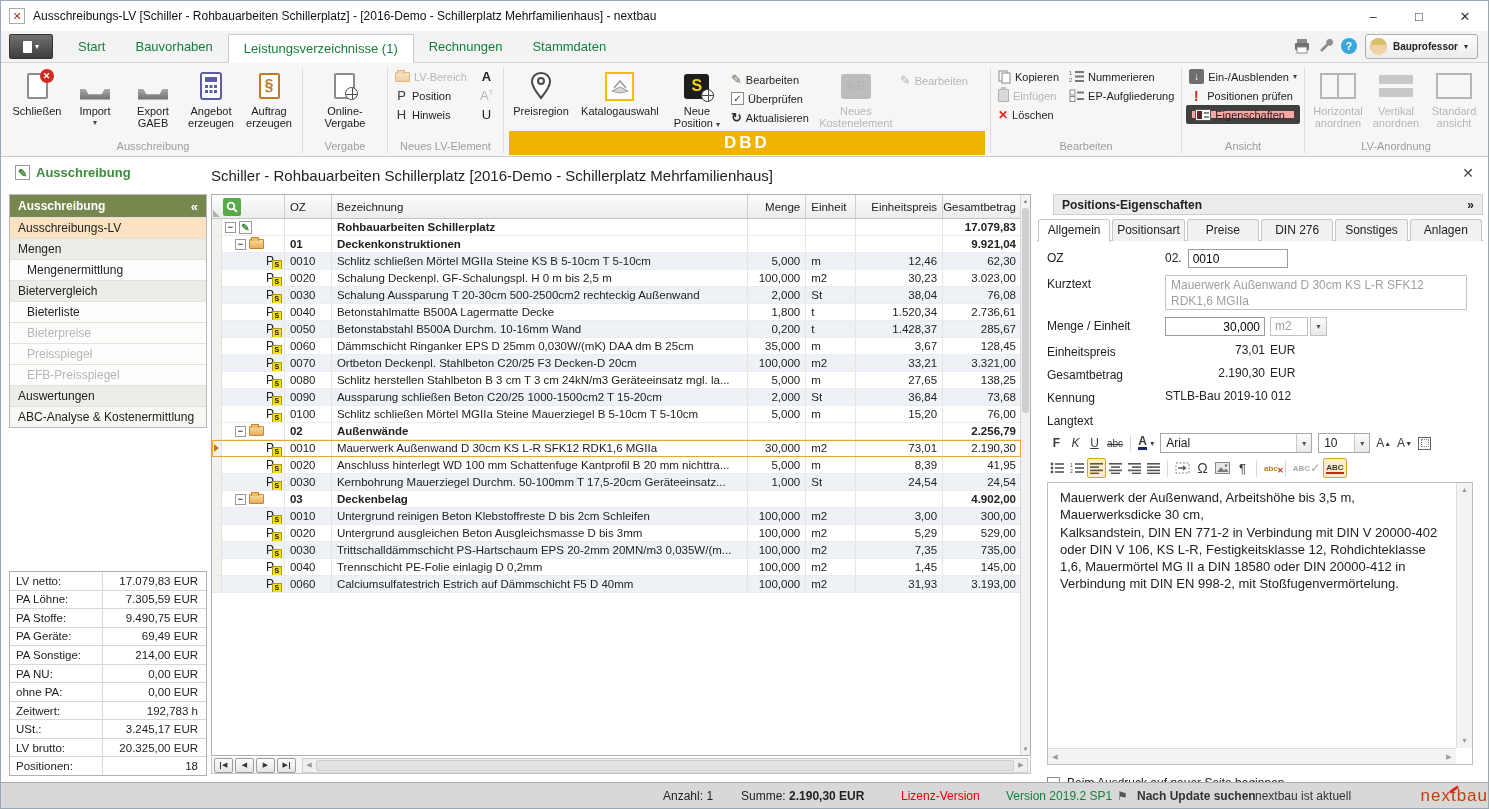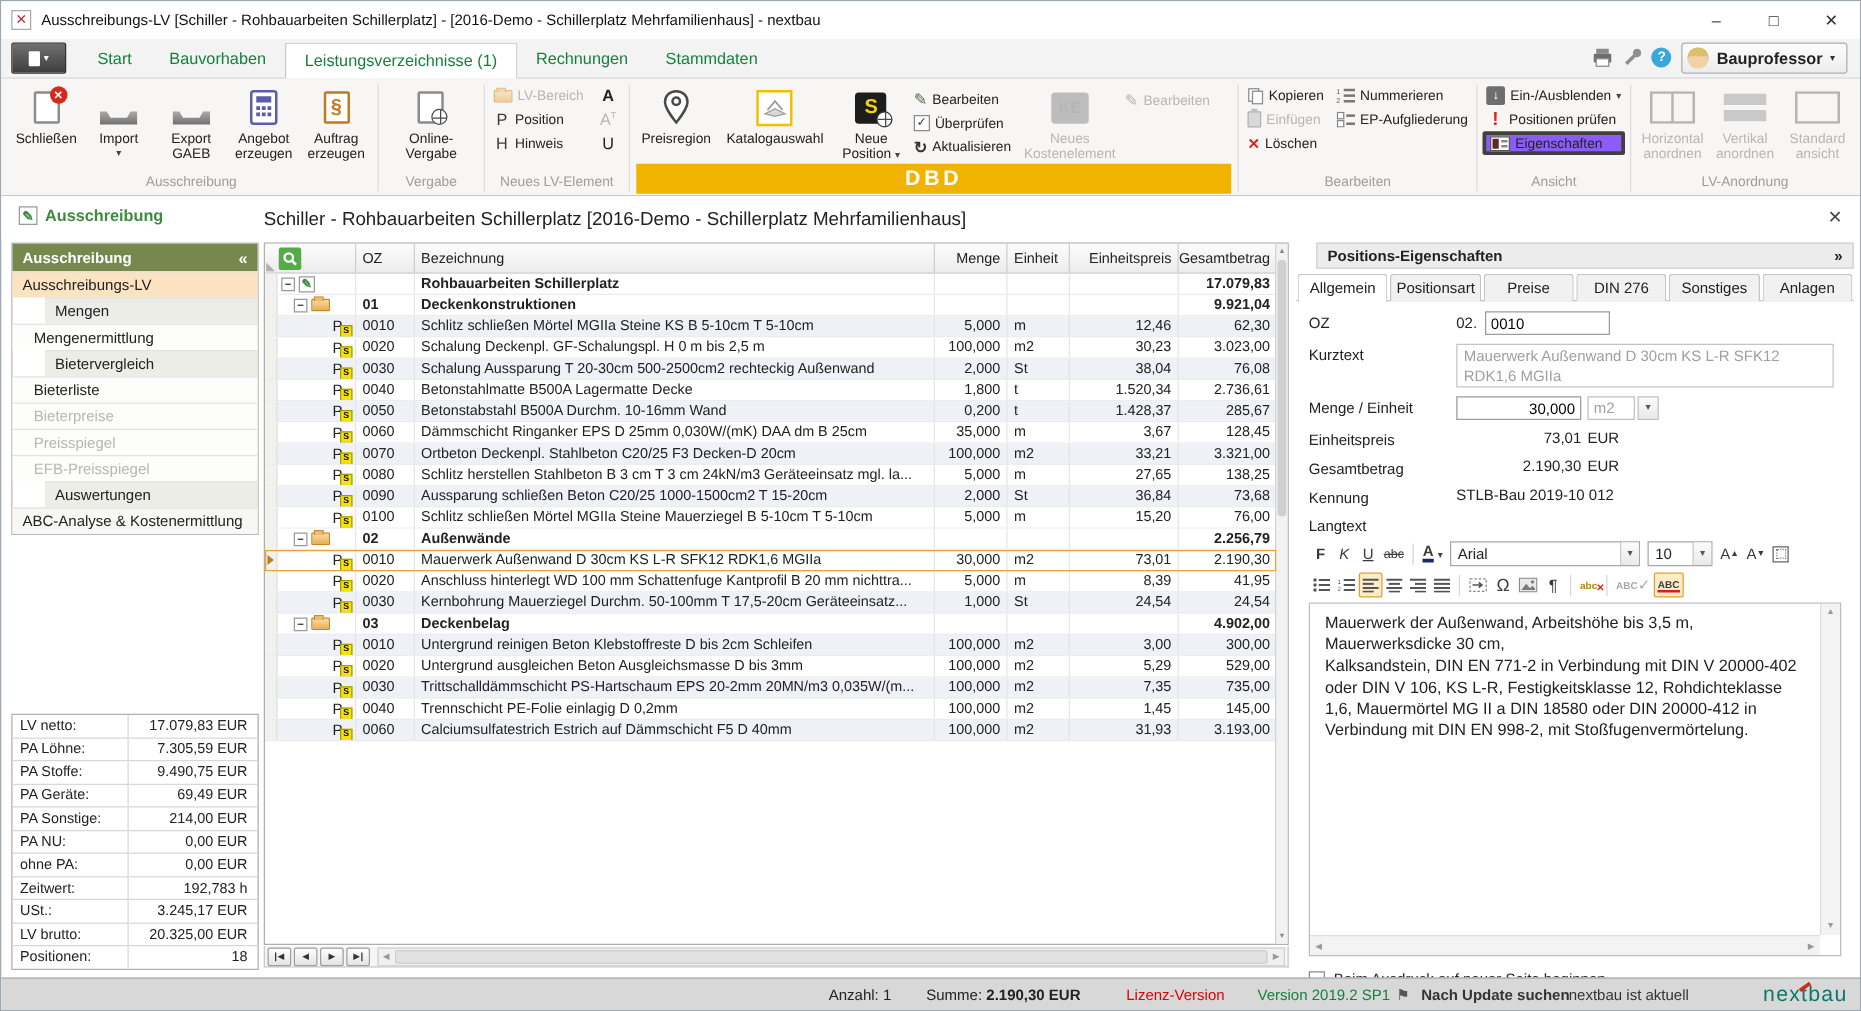--- a/index.html
+++ b/index.html
@@ -21,21 +21,21 @@
   .appbtn .doc { width:9px; height:12px; background:#fff; border-radius:1px; }
   .appbtn .dn { color:#fff; font-size:8px; }
   .mtab { padding:0 15px; line-height:28px; height:29px; font-size:13px; color:#15803d; }
   .mtab.active { background:#fff; border:1px solid #c8c8c8; border-bottom:1px solid #fff; margin-bottom:-1px; border-radius:2px 2px 0 0; }
   .mb-right { margin-left:auto; display:flex; align-items:center; gap:8px; padding-right:10px; height:32px; }
   .helpicon { width:16px; height:16px; border-radius:50%; background:#3aa7dc; color:#fff; font-weight:bold; font-size:11px; text-align:center; line-height:16px; }
   .helpicon::before { content:"?"; }
   .userbtn { display:flex; align-items:center; gap:6px; height:25px; border:1px solid #aeaeae; border-radius:3px; background:linear-gradient(#fdfdfd,#ececec); padding:0 9px 0 4px; }
   .avatar { width:17px; height:17px; border-radius:50%; background:radial-gradient(circle at 50% 60%, #f0d2a6 60%, #d9b67f 61%); position:relative; overflow:hidden; }
   .avatar::before { content:""; position:absolute; left:1px; right:1px; top:0; height:7px; border-radius:50% 50% 0 0; background:#d9c06a; }
-  .userbtn b { font-size:13px; }
+  .userbtn b { font-size:10px; }
   .userbtn .dn { font-size:8px; color:#333; }
 
   
   .ribbon { position:absolute; left:0; top:62px; width:100%; height:94px; background:#f7f6f5; border-bottom:1px solid #c9c9c9; display:flex; padding:2px 2px 0 4px; }
   .rgroup { display:flex; flex-direction:column; padding:0 3px; }
   .rsep { width:1px; background:#dcdcdc; margin:3px 1px; }
   .rcontent { flex:1; display:flex; align-items:flex-start; padding-top:2px; }
   .rlabel { height:17px; line-height:15px; text-align:center; color:#9d9d9d; font-size:11px; }
   .bigbtn { width:58px; display:flex; flex-direction:column; align-items:center; text-align:center; font-size:11px; line-height:12px; color:#222; padding-top:2px; }
   .bigbtn .bicon { height:34px; display:flex; align-items:center; justify-content:center; margin-bottom:2px; }
@@ -66,41 +66,41 @@
   .refreshglyph { color:#333; font-weight:bold; font-size:13px; }
   .xred { color:#d42a1e; font-weight:bold; font-size:12px; }
   .clip { width:11px; height:13px; background:#d9d9d9; border:1px solid #b0b0b0; border-radius:1px; position:relative; }
   .clip::before { content:""; position:absolute; top:-3px; left:2px; width:5px; height:3px; background:#c0c0c0; }
   .hidebox { width:15px; height:15px; background:#6e6e6e; border-radius:2px; color:#fff; font-size:10px; font-weight:bold; text-align:center; line-height:15px; }
   .hidebox::before { content:"↓"; }
   .bang { color:#d42a1e; font-weight:bold; font-size:15px; width:14px; text-align:center; }
   .propsicon { width:16px; height:12px; border:1px solid #555; background:#fff; position:relative; }
   .propsicon::before { content:""; position:absolute; left:1px; top:1px; bottom:1px; width:5px; background:#5d2a2a; }
   .propsicon::after { content:""; position:absolute; left:8px; right:1px; top:2px; height:2px; background:#888; box-shadow:0 4px 0 #888; }
-  .smallbtn.active-orange { background:#8b5cf6; border:3px solid #404040; border-radius:2px;align-items:center; }
+  .smallbtn.active-orange { background:#fca5a5; border:6px solid #404040; border-radius:2px;align-items:center; }
   .dbdbar { height:24px; margin:0 1px 1px 1px; background:#f0b400; color:#fff; font-weight:bold; font-size:17px; letter-spacing:3px; text-align:center; line-height:24px; }
   .pinsvg, .lvicon { display:block; }
 
   
   .pageband { position:absolute; left:0; top:156px; width:100%; height:34px; background:#fff; }
   .bandtitle { position:absolute; left:14px; top:8px; display:flex; align-items:center; gap:6px; color:#3e8a3e; font-weight:bold; font-size:13px; }
   .pencilsq { width:15px; height:15px; border:1px solid #9a9a9a; background:#fff; text-align:center; line-height:13px; }
   .pencilsq::before { content:"✎"; color:#3e8a3e; font-size:11px; }
   .doctitle { position:absolute; left:210px; top:10px; font-size:15px; color:#222; }
   .bandclose { position:absolute; right:14px; top:8px; font-size:14px; color:#444; }
 
   
   .sidebar { position:absolute; left:8px; top:193px; width:198px; height:580px; }
   .snav { border:1px solid #b8b8b8; }
   .snav-hd { height:22px; background:#76884d; color:#fff; font-weight:bold; display:flex; align-items:center; padding:0 8px; }
   .snav-hd .chev { margin-left:auto; font-size:13px; }
   .snav-item { height:21px; line-height:20px; padding-left:8px; border-top:1px solid #e2e2de; background:#f7f7f4; font-size:12px; white-space:nowrap; overflow:hidden; }
   .snav-item.sel { background:#fbe2c0; }
   .snav-item.head { background:#ecedе6; }
-  .snav-item.head { background:#ecede6;margin-left:26px; }
+  .snav-item.head { background:#ecede6; }
   .snav-item.sub { background:#fdfdfc; padding-left:17px; }
   .snav-item.dis { color:#b4b4b4; }
   .stotals { position:absolute; left:0; top:377px; width:198px; height:205px; border:1px solid #b0b0b0; display:flex; flex-direction:column; background:#fff; }
   .trow { flex:1; display:flex; border-top:1px solid #d8d8d8; font-size:11.5px; }
   .trow:first-child { border-top:none; }
   .trow .tl { width:92px; padding-left:6px; display:flex; align-items:center; }
   .trow .tv { flex:1; border-left:1px solid #d8d8d8; display:flex; align-items:center; justify-content:flex-end; padding-right:8px; }
 
   
   .lvtable { position:absolute; left:210px; top:193px; width:820px; height:562px; border:1px solid #aeaeae; background:#fff; }
@@ -200,21 +200,21 @@
 
   
   .statusbar { position:absolute; left:0; top:781px; width:100%; height:28px; background:#d8d8d8; border-top:1px solid #ababab; font-size:12px; }
   .sb { position:absolute; top:6px; white-space:nowrap; }
   .sb.anzahl { left:662px; } .sb.summe { left:740px; }
   .sb.lizenz { left:900px; color:#e00000; }
   .sb.version { left:1005px; color:#15803d; }
   .sb.flag { left:1116px; color:#555; font-size:12px; }
   .sb.update { left:1136px; font-weight:bold; color:#333; }
   .sb.aktuell { left:1254px; color:#333; }
-  .nblogo { position:absolute; right:10px; top:3px; font-size:17px; color:#0f766e; letter-spacing:1px; }
+  .nblogo { position:absolute; right:0; top:3px; font-size:17px; color:#c2410c; letter-spacing:1px; }
   .nblogo .tmark { position:relative; }
   .nblogo .tmark::after { content:""; position:absolute; left:-2px; top:2px; width:10px; height:3px; background:#d42a1e; transform:rotate(-35deg); }
 
   svg { display:block; }
 </style>
 </head>
 <body>
 
 <div class="app">
 

